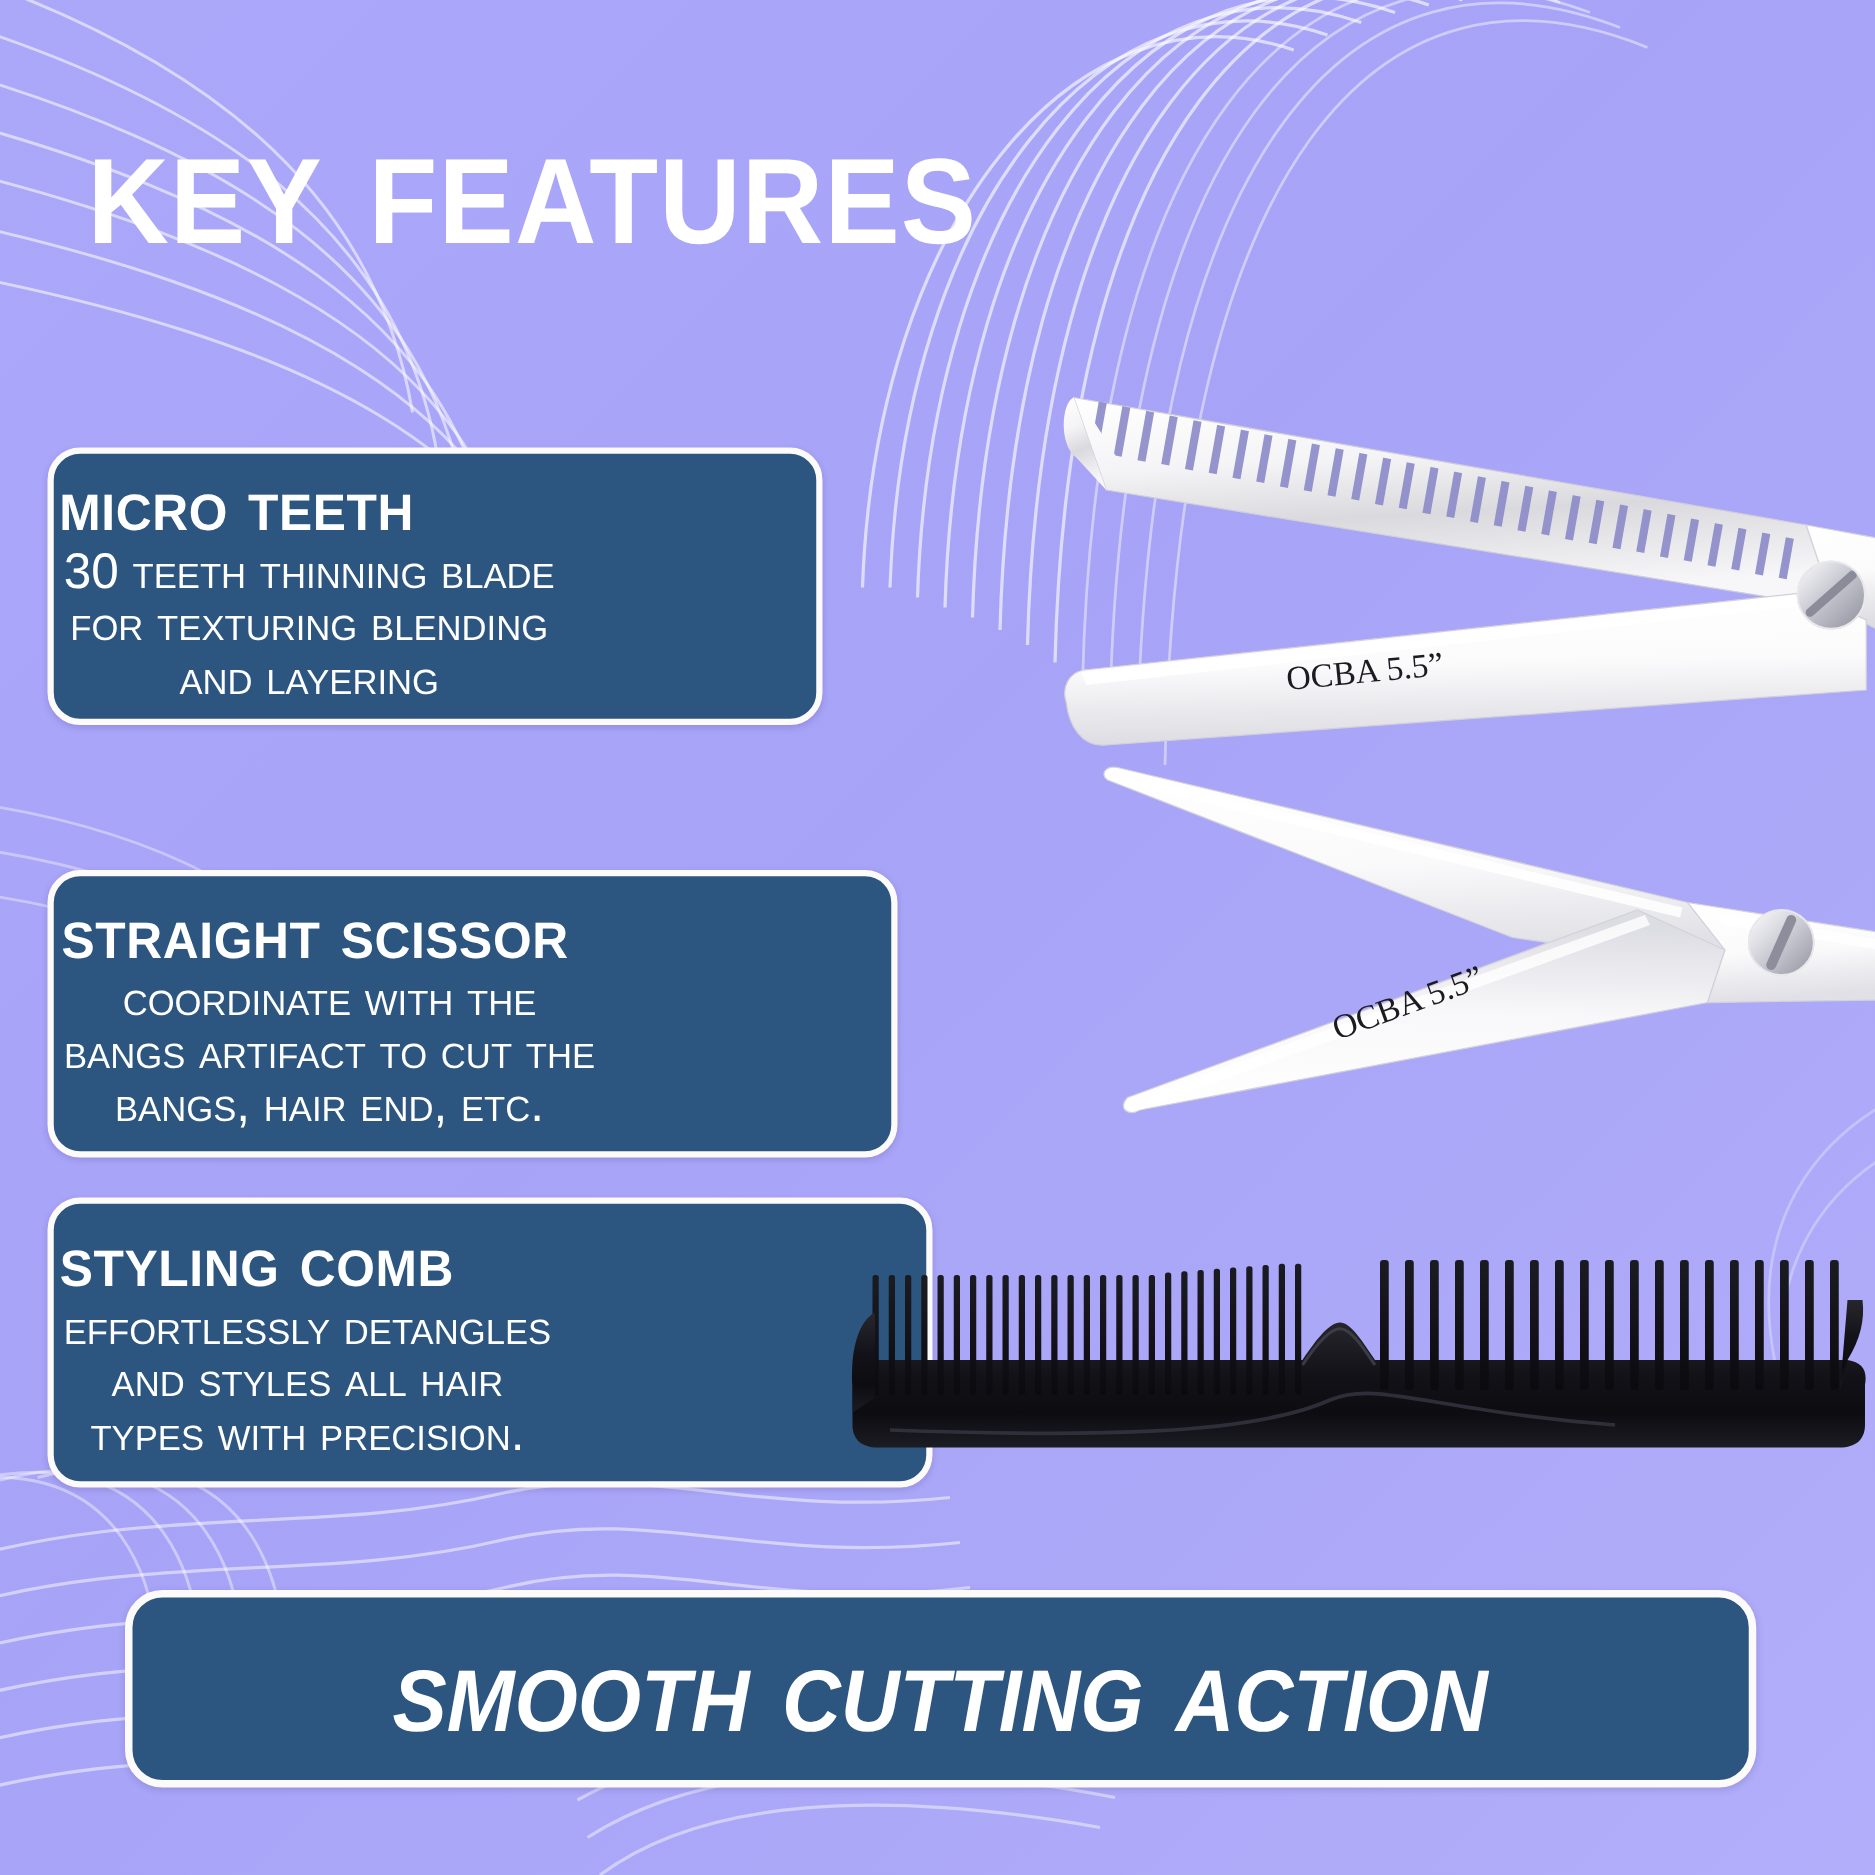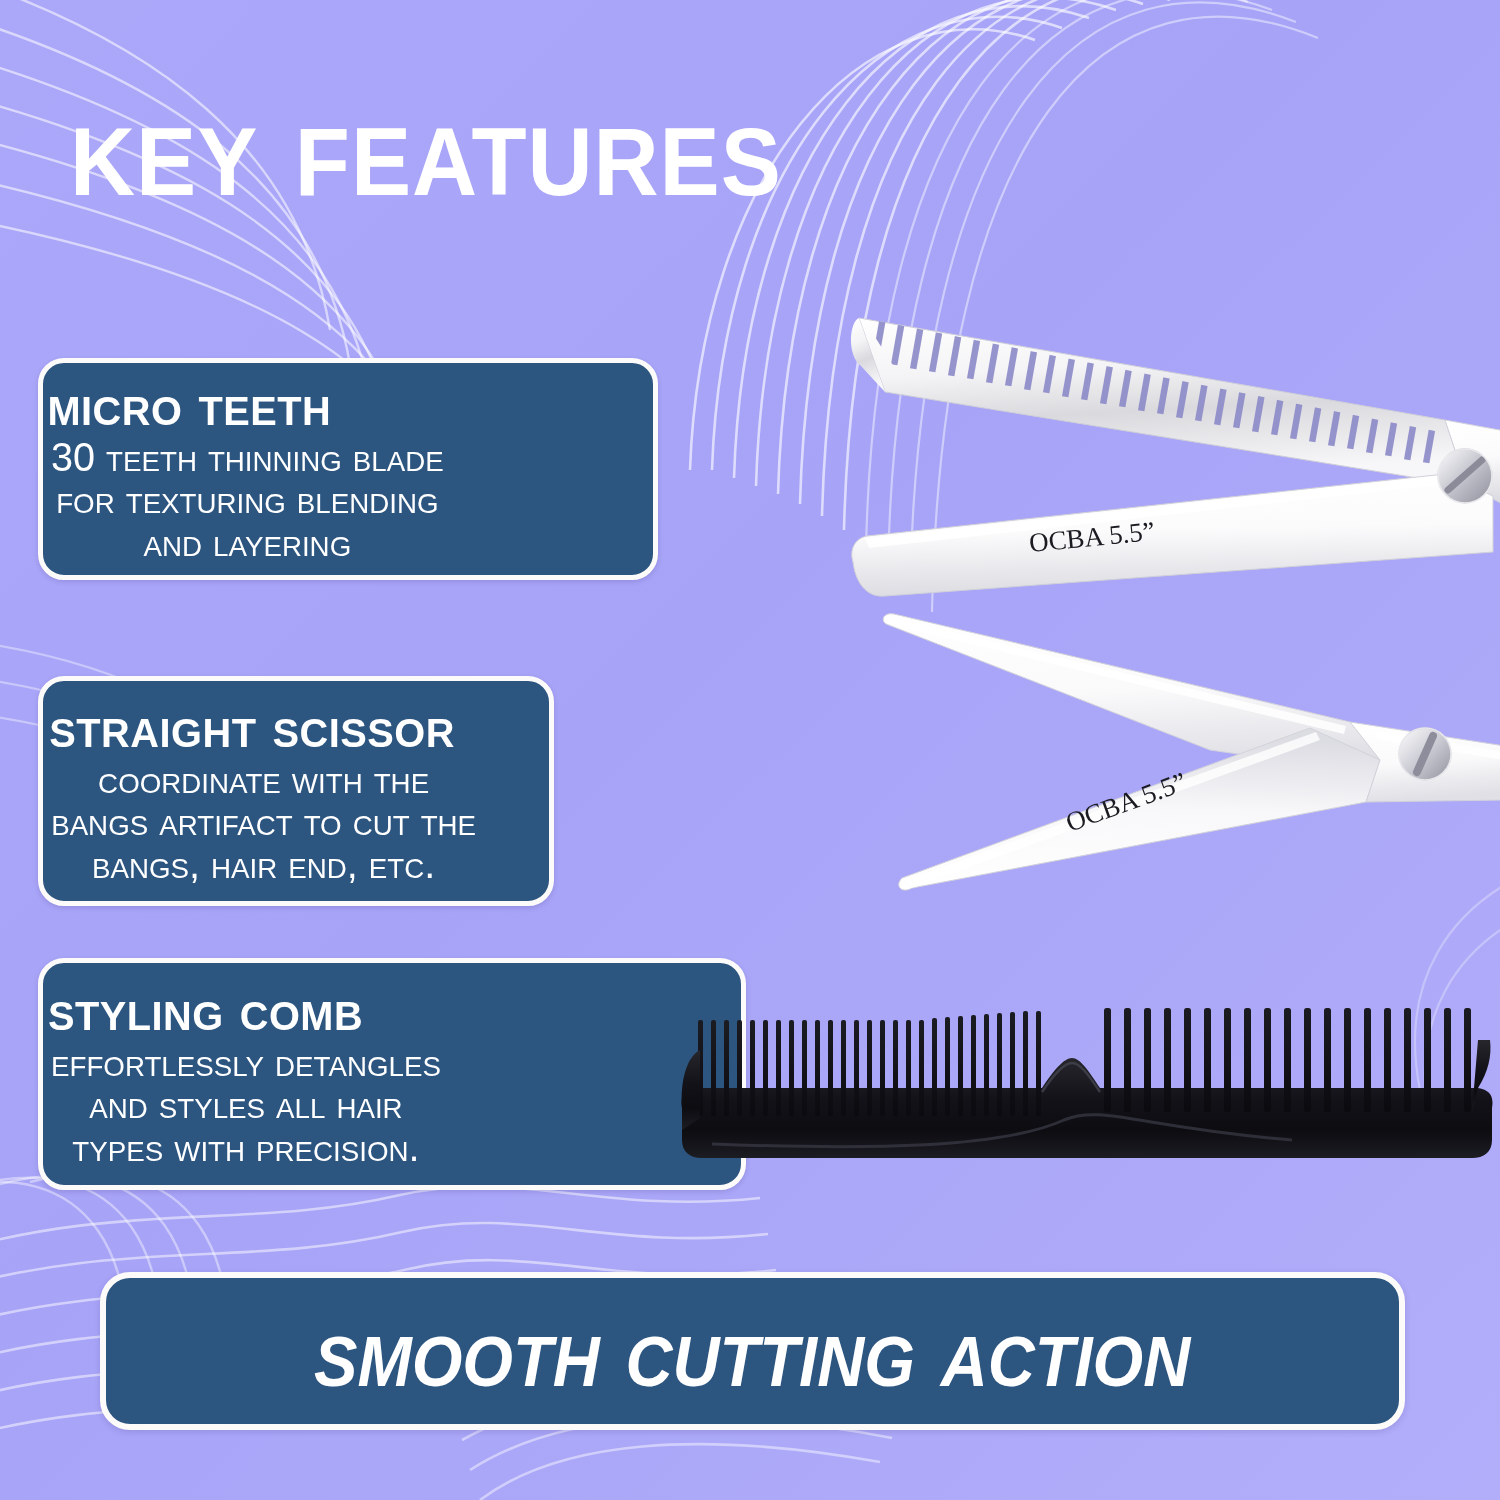--- a/index.html
+++ b/index.html
@@ -80,21 +80,21 @@
     font-weight: 400;
     padding: 0 6px;
     transform: scaleX(0.99);
   }
   .badge-body .ln { display: block; white-space: nowrap; }
 
   #badge-1 { left: 38px;  top: 358px;  width: 620px; height: 222px; }
   #badge-1 .badge-heading { font-size: 58px; margin-bottom: 2px; }
   #badge-1 .badge-body    { font-size: 40px; }
 
-  #badge-2 { left: 38px;  top: 676px;  width: 516px; height: 230px; }
+  #badge-2 { left: 38px;  top: 696px;  width: 680px; height: 230px; }
   #badge-2 .badge-heading { font-size: 58px; margin-bottom: 2px; }
   #badge-2 .badge-body    { font-size: 40px; }
 
   #badge-3 { left: 38px;  top: 958px;  width: 708px; height: 232px; }
   #badge-3 .badge-heading { font-size: 58px; margin-bottom: 2px; }
   #badge-3 .badge-body    { font-size: 40px; }
 
   
   #banner {
     position: absolute;

